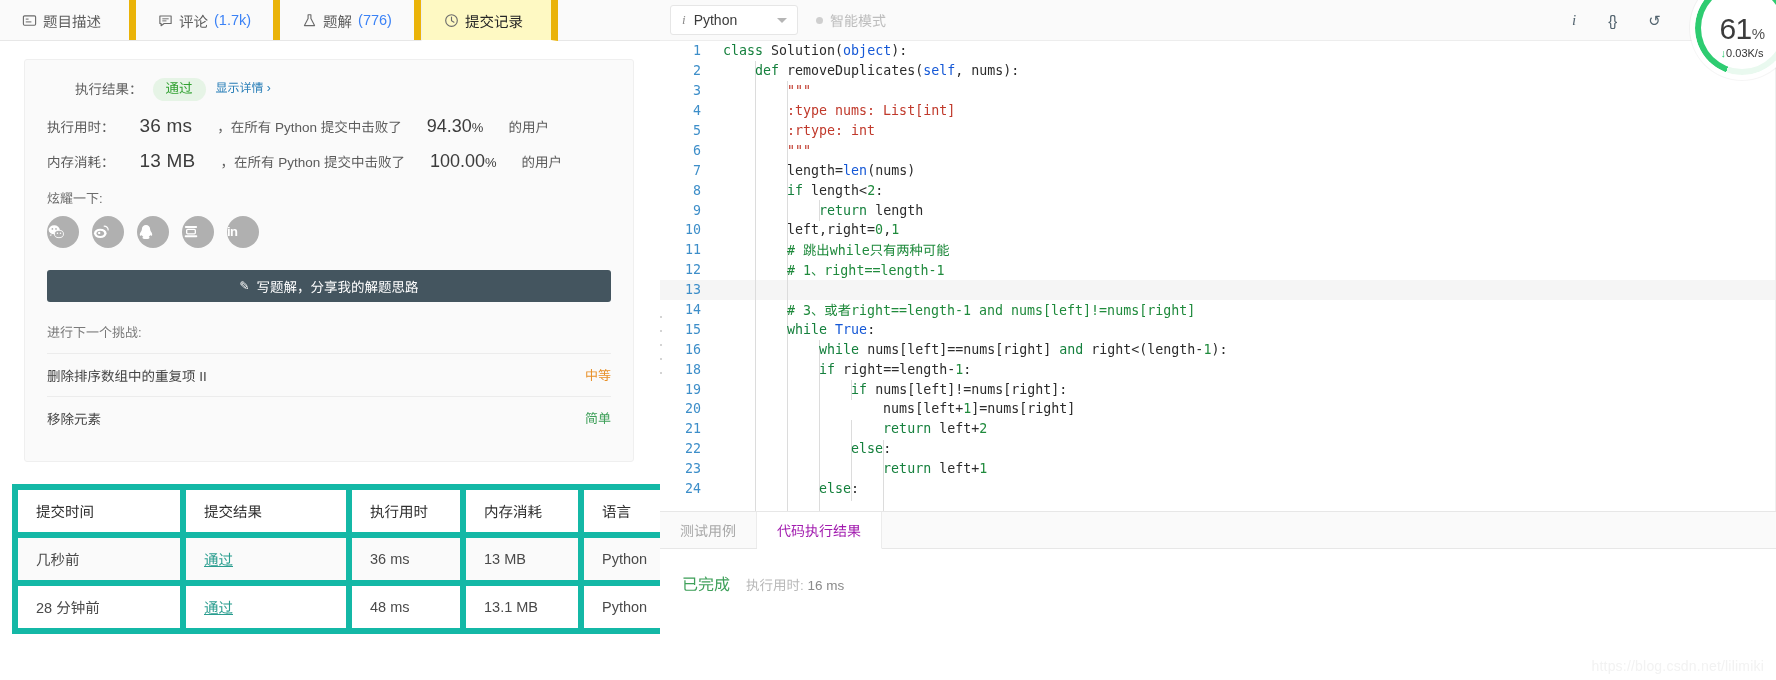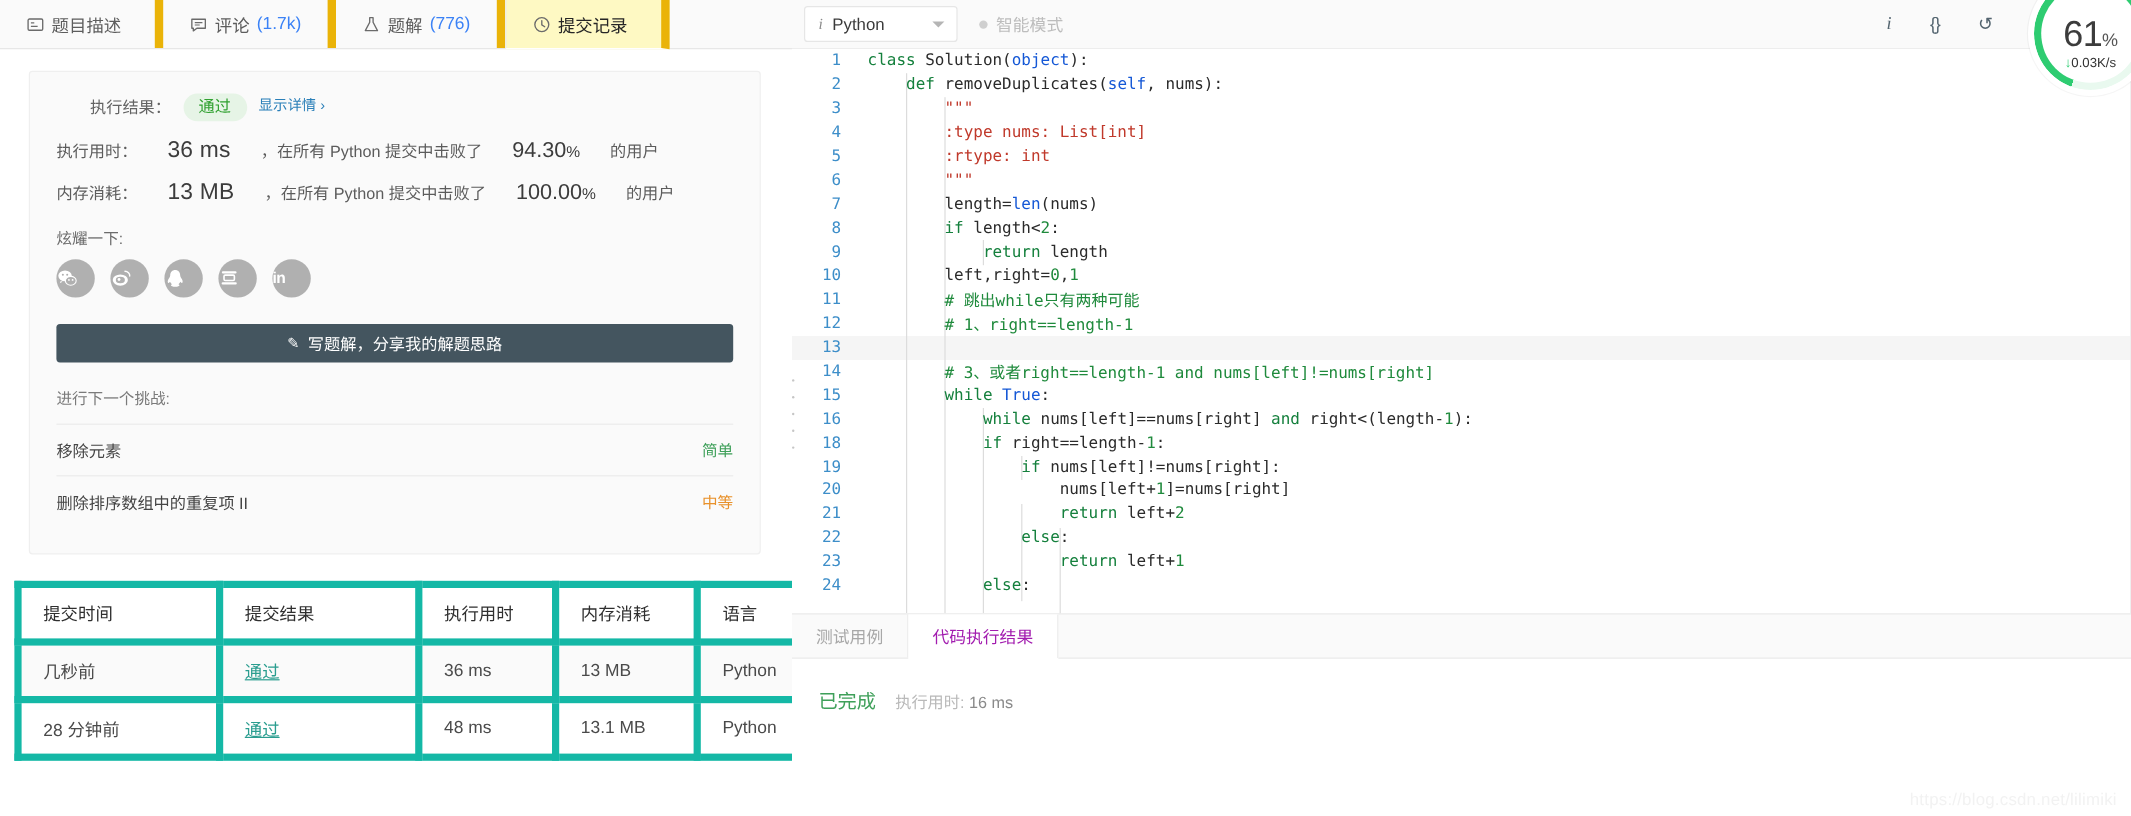--- a/index.html
+++ b/index.html
@@ -460,26 +460,26 @@
       </div>
 
       <button class="btn-write">
         <span class="pen">✎</span>
         <span>写题解，分享我的解题思路</span>
       </button>
 
       <div class="next-label">进行下一个挑战:</div>
 
       <div class="chal-row">
+        <span>删除排序数组中的重复项 II</span>
+        <span class="diff-med">中等</span>
+      </div>
+      <div class="chal-row">
         <span>移除元素</span>
         <span class="diff-easy">简单</span>
-      </div>
-      <div class="chal-row">
-        <span>删除排序数组中的重复项 II</span>
-        <span class="diff-med">中等</span>
       </div>
     </div>
 
     <table class="sub-table">
       <thead>
         <tr>
           <th class="col-time">提交时间</th>
           <th class="col-res">提交结果</th>
           <th class="col-dur">执行用时</th>
           <th class="col-mem">内存消耗</th>

